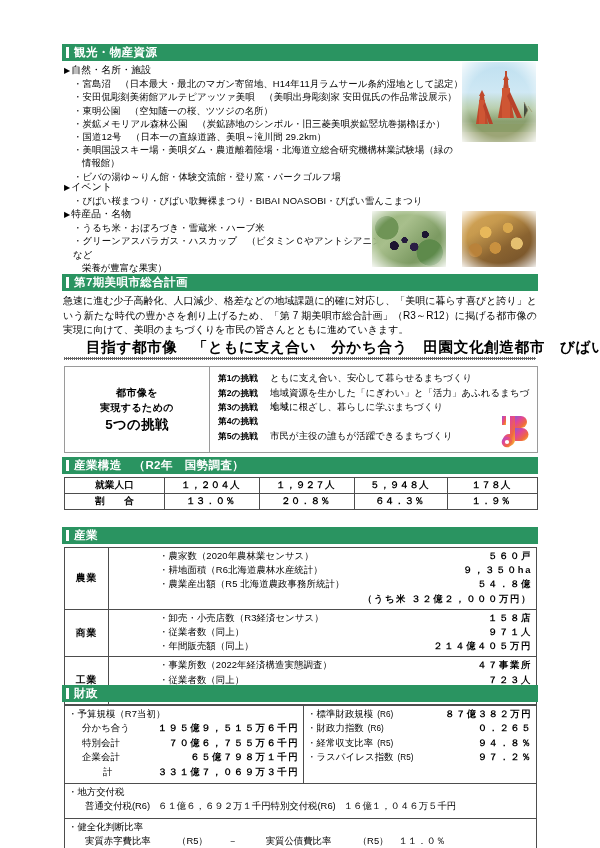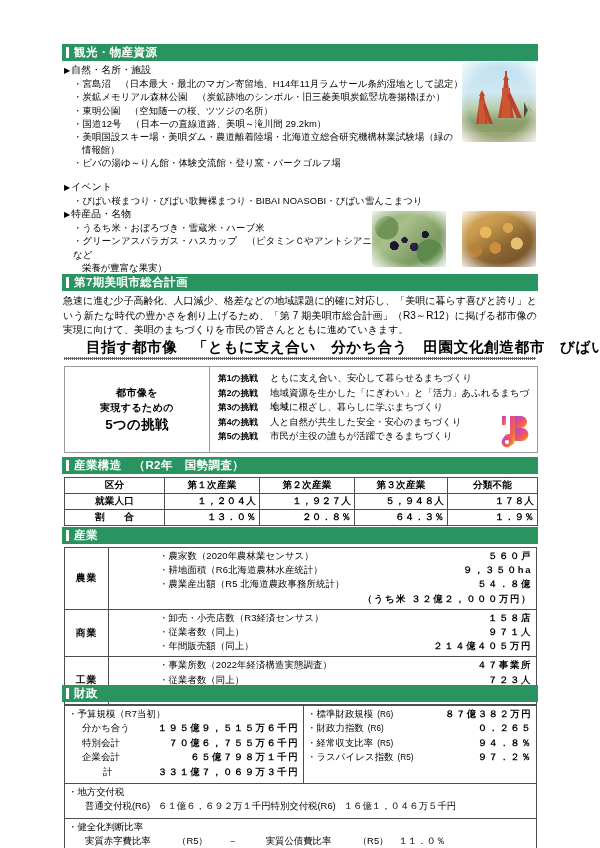--- a/index.html
+++ b/index.html
@@ -98,21 +98,21 @@
     position:absolute;right:8px;bottom:2px;width:32px;height:36px;
   }
 
   
   table.grid{position:absolute;border-collapse:collapse;table-layout:fixed;background:#fff;}
   table.grid td,table.grid th{
     border:1px solid #4d4d4d;font-size:9.6px;font-weight:bold;padding:0;height:15px;
     letter-spacing:.2px;
   }
   .c-center{text-align:center;}
-  .c-right{text-align:right;padding-right:3px !important;}
+  .c-right{text-align:center;padding-right:3px !important;}
   .wide-sp{letter-spacing:2.2px;}
 
   
   table.ind{position:absolute;border-collapse:collapse;table-layout:fixed;background:#fff;}
   table.ind td{border:1px solid #4d4d4d;vertical-align:middle;padding:0;}
   table.ind .cat{
     width:44px;text-align:center;font-size:9.8px;font-weight:bold;letter-spacing:1px;
   }
   table.ind .body{padding:2px 0 2px 0;}
   .indrow{display:flex;align-items:baseline;height:14.2px;padding:0 4px 0 3px;font-size:9.4px;margin-left:47px;}
@@ -143,22 +143,23 @@
     <div class="accent"></div>
     <div class="txt">観光・物産資源</div>
   </div>
 
   <div class="blk" style="left:64px;top:63px;width:470px;">
 
     <div class="bullet-head">
       <span class="tri">▶</span><span>自然・名所・施設</span>
     </div>
     <div class="lvl2">・宮島沼　（日本最大・最北のマガン寄留地、H14年11月ラムサール条約湿地として認定）</div>
+    <div class="lvl2">・安田侃彫刻美術館アルテピアッツァ美唄　（美唄出身彫刻家 安田侃氏の作品常設展示）</div>
+    <div class="lvl2">・東明公園　（空知随一の桜、ツツジの名所）</div>
     <div class="lvl2">・炭鉱メモリアル森林公園　（炭鉱跡地のシンボル・旧三菱美唄炭鉱竪坑巻揚櫓ほか）</div>
-    <div class="lvl2">・東明公園　（空知随一の桜、ツツジの名所）</div>
     <div class="lvl2">・国道12号　（日本一の直線道路、美唄～滝川間 29.2km）</div>
     <div class="lvl2">・美唄国設スキー場・美唄ダム・農道離着陸場・北海道立総合研究機構林業試験場（緑の</div>
     <div class="lvl3">情報館）</div>
     <div class="lvl2">・ビバの湯ゆ～りん館・体験交流館・登り窯・パークゴルフ場</div>
   </div>
 
   <div class="blk" style="left:64px;top:180px;width:470px;">
     <div class="bullet-head">
       <span class="tri">▶</span><span>イベント</span>
     </div>
@@ -232,21 +233,20 @@
       <div class="chrow">
         <span class="no">第2の挑戦</span>
         <span class="tx">地域資源を生かした「にぎわい」と「活力」あふれるまちづくり</span>
       </div>
       <div class="chrow">
         <span class="no">第3の挑戦</span>
         <span class="tx">地域に根ざし、暮らしに学ぶまちづくり</span>
       </div>
       <div class="chrow">
         <span class="no">第4の挑戦</span>
-        <span class="tx">人と自然が共生した安全・安心のまちづくり</span>
       </div>
       <div class="chrow">
         <span class="no">第5の挑戦</span>
         <span class="tx">市民が主役の誰もが活躍できるまちづくり</span>
       </div>
       <div class="logo-b">
         <svg viewBox="0 0 32 36" width="32" height="36">
           <defs>
             <linearGradient id="bg1" x1="0" y1="0" x2="1" y2="1">
               <stop offset="0%" stop-color="#8e5bd0"></stop>
@@ -273,27 +273,20 @@
 
   <table class="grid" style="left:64px;top:477px;width:473px;">
     <colgroup>
         <col style="width:100px">
         <col style="width:95px">
         <col style="width:95px">
         <col style="width:93px">
         <col style="width:90px">
       </colgroup>
     <tbody>
-        <tr>
-      <th class="c-center">区分</th>
-      <th class="c-center">第１次産業</th>
-      <th class="c-center">第２次産業</th>
-      <th class="c-center">第３次産業</th>
-      <th class="c-center">分類不能</th>
-    </tr>
     <tr>
       <td class="c-center">就業人口</td>
       <td class="c-right wide-sp">１，２０４人</td>
       <td class="c-right wide-sp">１，９２７人</td>
       <td class="c-right wide-sp">５，９４８人</td>
       <td class="c-right wide-sp">１７８人</td>
     </tr>
     <tr>
       <td class="c-center">割　　合</td>
       <td class="c-right wide-sp">１３．０％</td>

